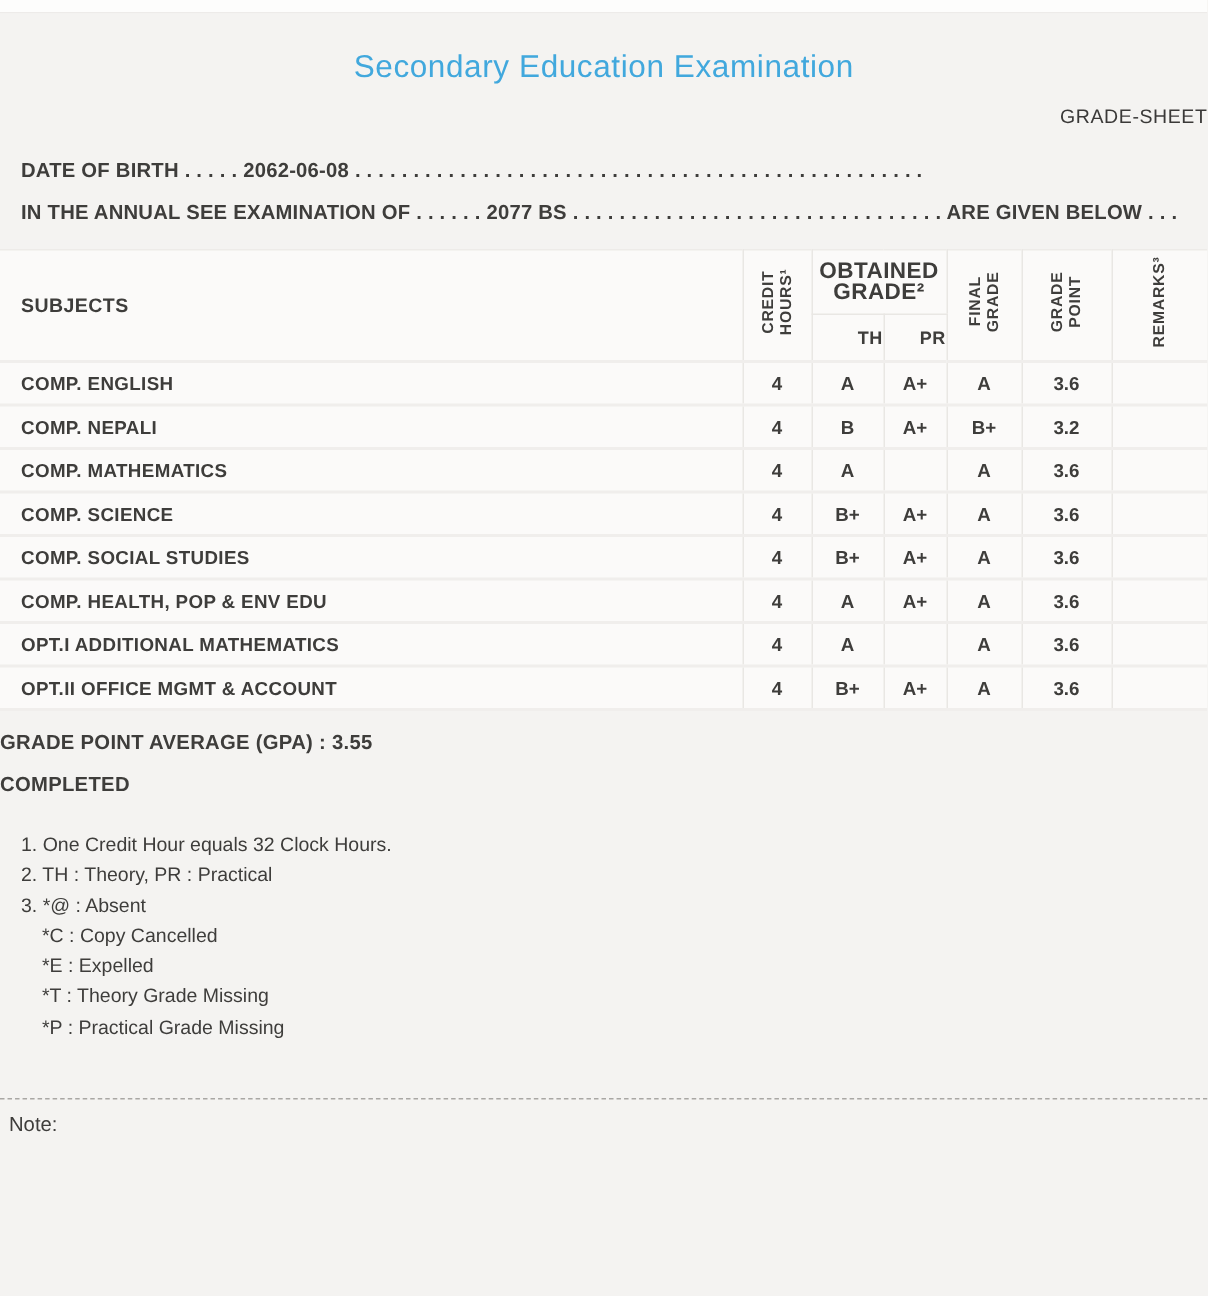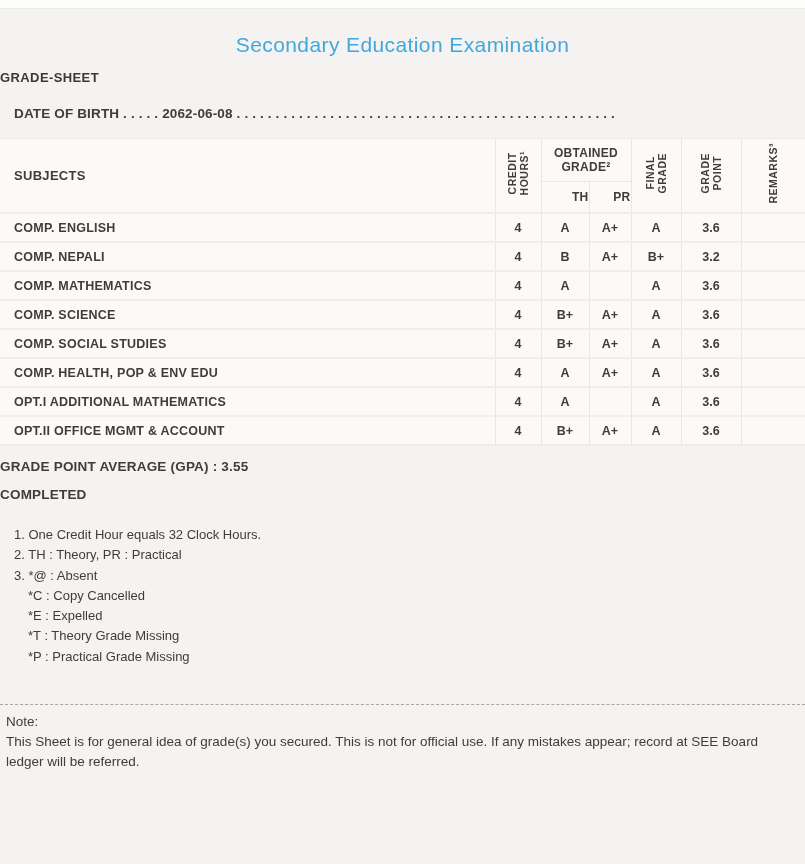--- a/index.html
+++ b/index.html
@@ -11,22 +11,22 @@
     overflow:hidden;
   }
   .topstrip { height:8px; background:#fdfdfc; border-bottom:1px solid #edebe9; }
 
   .title {
     margin:24px 0 0; text-align:center;
     font-size:21px; font-weight:400; letter-spacing:0.4px;
     color:#41a8dd;
   }
   .subtitle {
-    margin:13px 0 12px; text-align:left;
-    font-size:13px; font-weight:700; letter-spacing:0.4px; color:#3a3938;
+    margin:13px 0 12px; text-align:right;
+    font-size:13px; font-weight:400; letter-spacing:0.4px; color:#3a3938;
   }
 
   .info { margin:15px 14px 0; }
   .dotline {
     font-size:13.5px; font-weight:700; letter-spacing:0.15px;
     line-height:28px; white-space:nowrap; overflow:hidden;
   }
 
   table {
     width:100%; border-collapse:collapse; table-layout:fixed;
@@ -42,21 +42,21 @@
 
   thead th { font-weight:700; color:#3e3d3b; padding:0; vertical-align:middle; }
   th.subjects-h { text-align:left; padding-left:14px; font-size:13px; letter-spacing:0.3px; }
   .vtext {
     display:inline-block;
     writing-mode:vertical-rl; transform:rotate(180deg);
     font-size:10.5px; letter-spacing:0.5px; line-height:12px;
     white-space:nowrap;
   }
   th.obt {
-    height:42px; text-align:center; font-size:12px; line-height:14px;
+    height:42px; text-align:center; font-size:15px; line-height:14px;
     letter-spacing:0.3px; border-bottom:1px solid #e9e7e4;
   }
   tr.subrow th { height:30px; text-align:right; font-size:12px; letter-spacing:0.3px; }
 
   thead th { border-bottom:2px solid #f0eeec; }
   tbody td {
     height:27px; border-bottom:2px solid #f0eeec;
     font-size:12.5px; font-weight:700; padding:0;
   }
   td.subj { text-align:left; padding-left:14px; letter-spacing:0.25px; }
@@ -87,20 +87,27 @@
 
   <h1 class="title">Secondary Education Examination</h1>
   <h2 class="subtitle">GRADE-SHEET</h2>
 
   <div class="info">
     <div class="dotline">
       <span>DATE OF BIRTH</span>
       <span>. . . . .</span>
       <span>2062-06-08</span>
       <span>. . . . . . . . . . . . . . . . . . . . . . . . . . . . . . . . . . . . . . . . . . . . . . . . .</span>
+    </div>
+    <div class="dotline">
+      <span>IN THE ANNUAL SEE EXAMINATION OF</span>
+      <span>. . . . . .</span>
+      <span>2077 BS</span>
+      <span>. . . . . . . . . . . . . . . . . . . . . . . . . . . . . . . .</span>
+      <span>ARE GIVEN BELOW . . .</span>
     </div>
   </div>
 
   <table>
     <colgroup>
       <col class="c-subj">
         <col class="c-credit">
         <col class="c-th">
         <col class="c-pr">
       <col class="c-final">
@@ -218,14 +225,13 @@
       <div class="fn fn-indent">*C : Copy Cancelled</div>
       <div class="fn fn-indent">*E : Expelled</div>
       <div class="fn fn-indent">*T : Theory Grade Missing</div>
       <div class="fn fn-indent">*P : Practical Grade Missing</div>
     </div>
 
 </div>
 
 <div class="notebox">
   <div class="note-label">Note:</div>
-  <div class="note-text">This Sheet is for general idea of grade(s) you secured. This is not for official use. If any mistakes appear; record at SEE Board ledger will be referred.</div>
 </div>
 
 </body></html>

